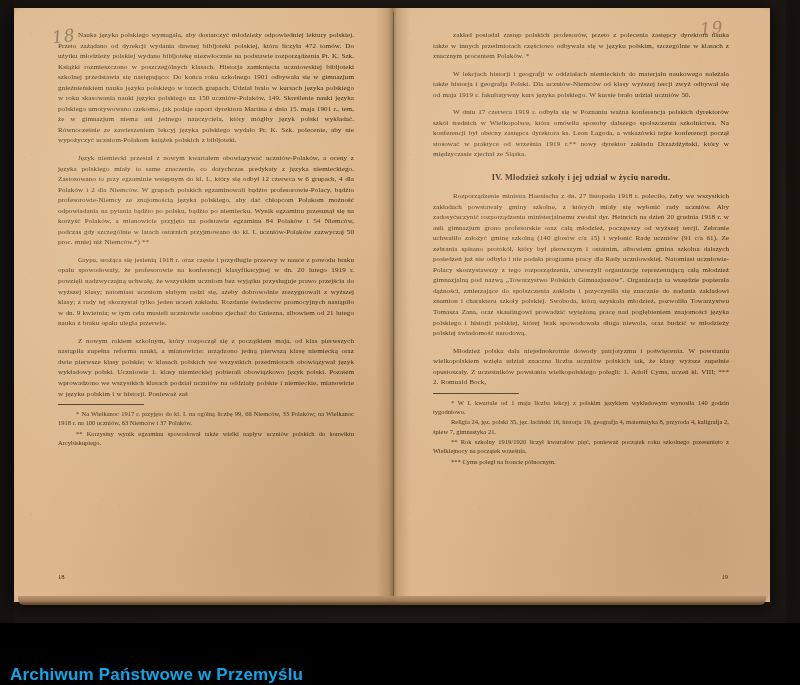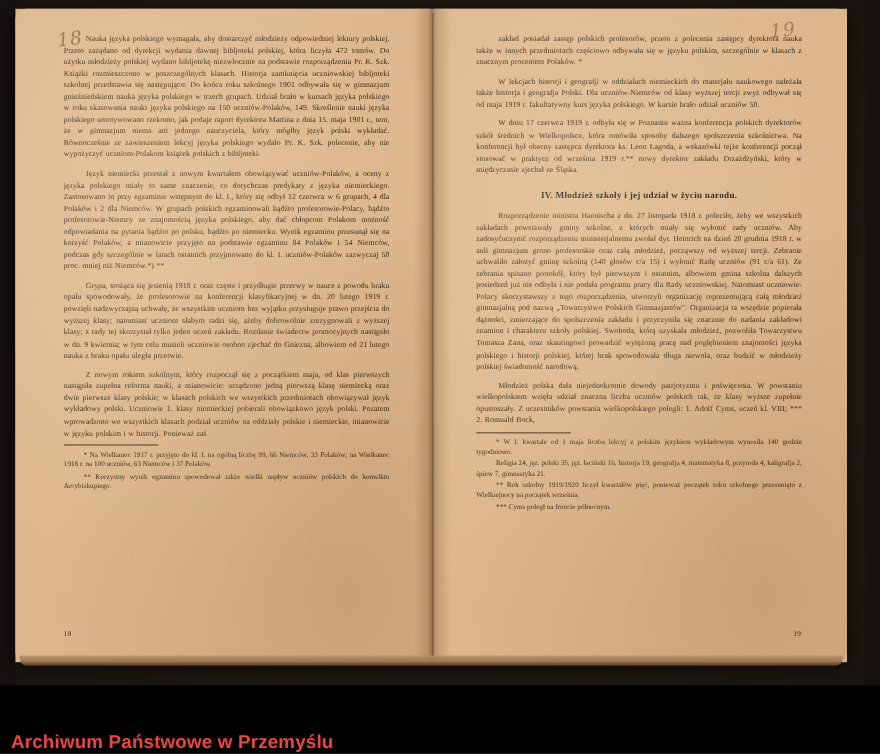--- a/index.html
+++ b/index.html
@@ -193,21 +193,21 @@
     left: 0;
     bottom: 0;
     width: 800px;
     height: 62px;
     background: #000000;
     display: flex;
     align-items: center;
   }
   .watermark-text {
     margin-left: 10px;
-    color: #ef4444;
+    color: #0ea5e9;
     font-family: "Liberation Sans", sans-serif;
     font-size: 17px;
     font-weight: bold;
     letter-spacing: .2px;
     margin-top: 41px;
   }
 
   
   .board-edge-l, .board-edge-r {
     position: absolute;

